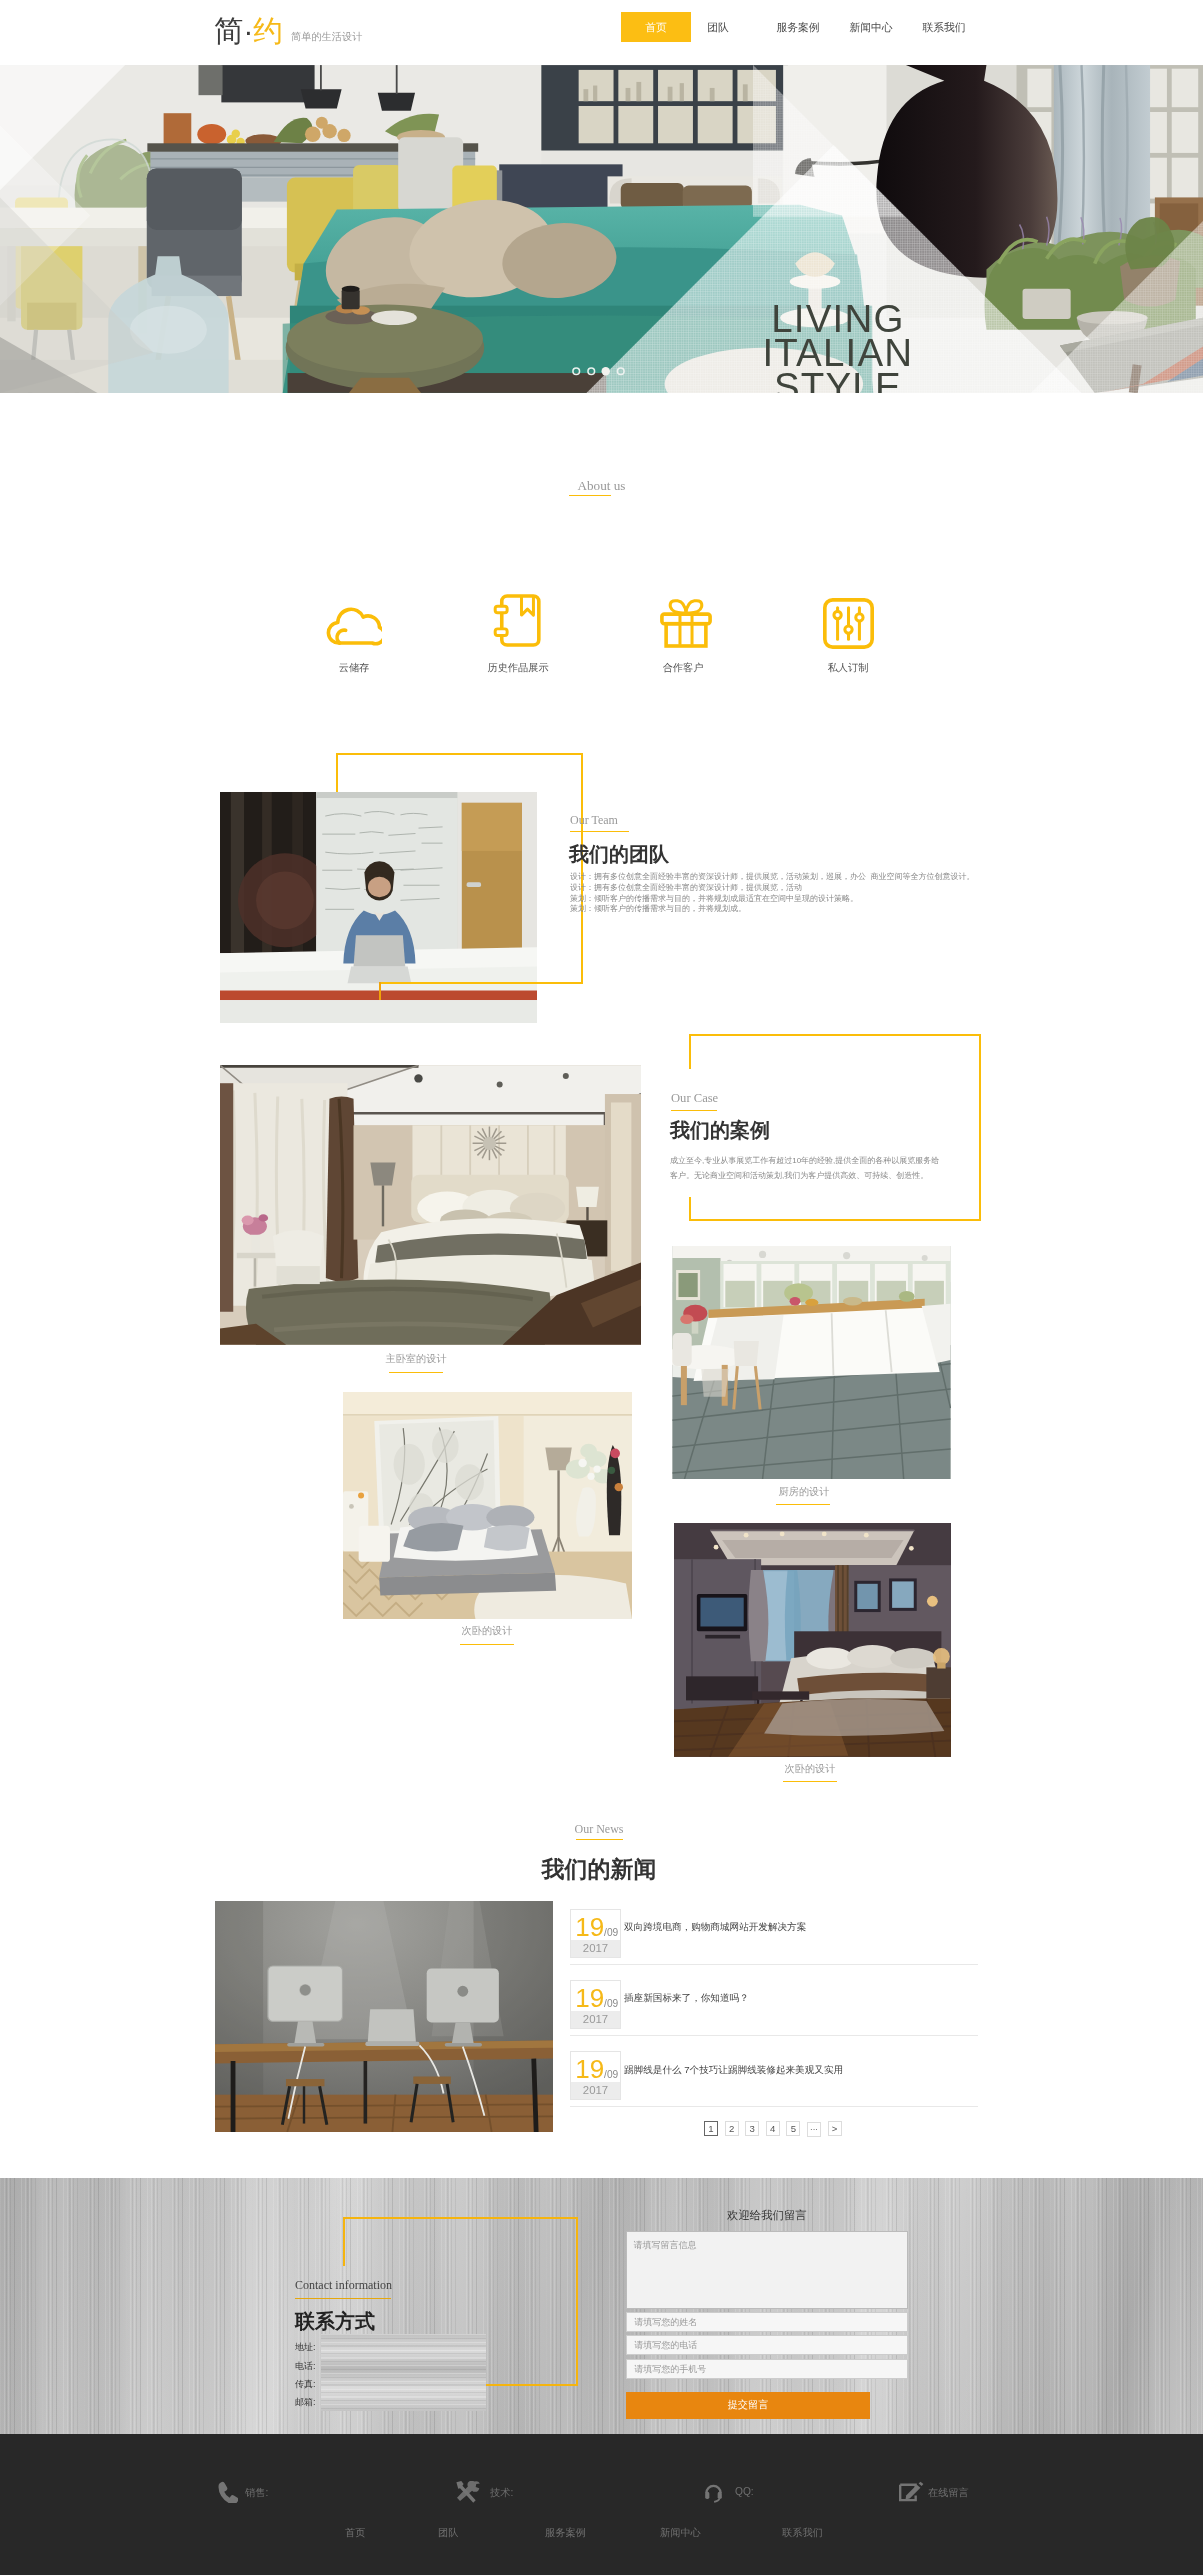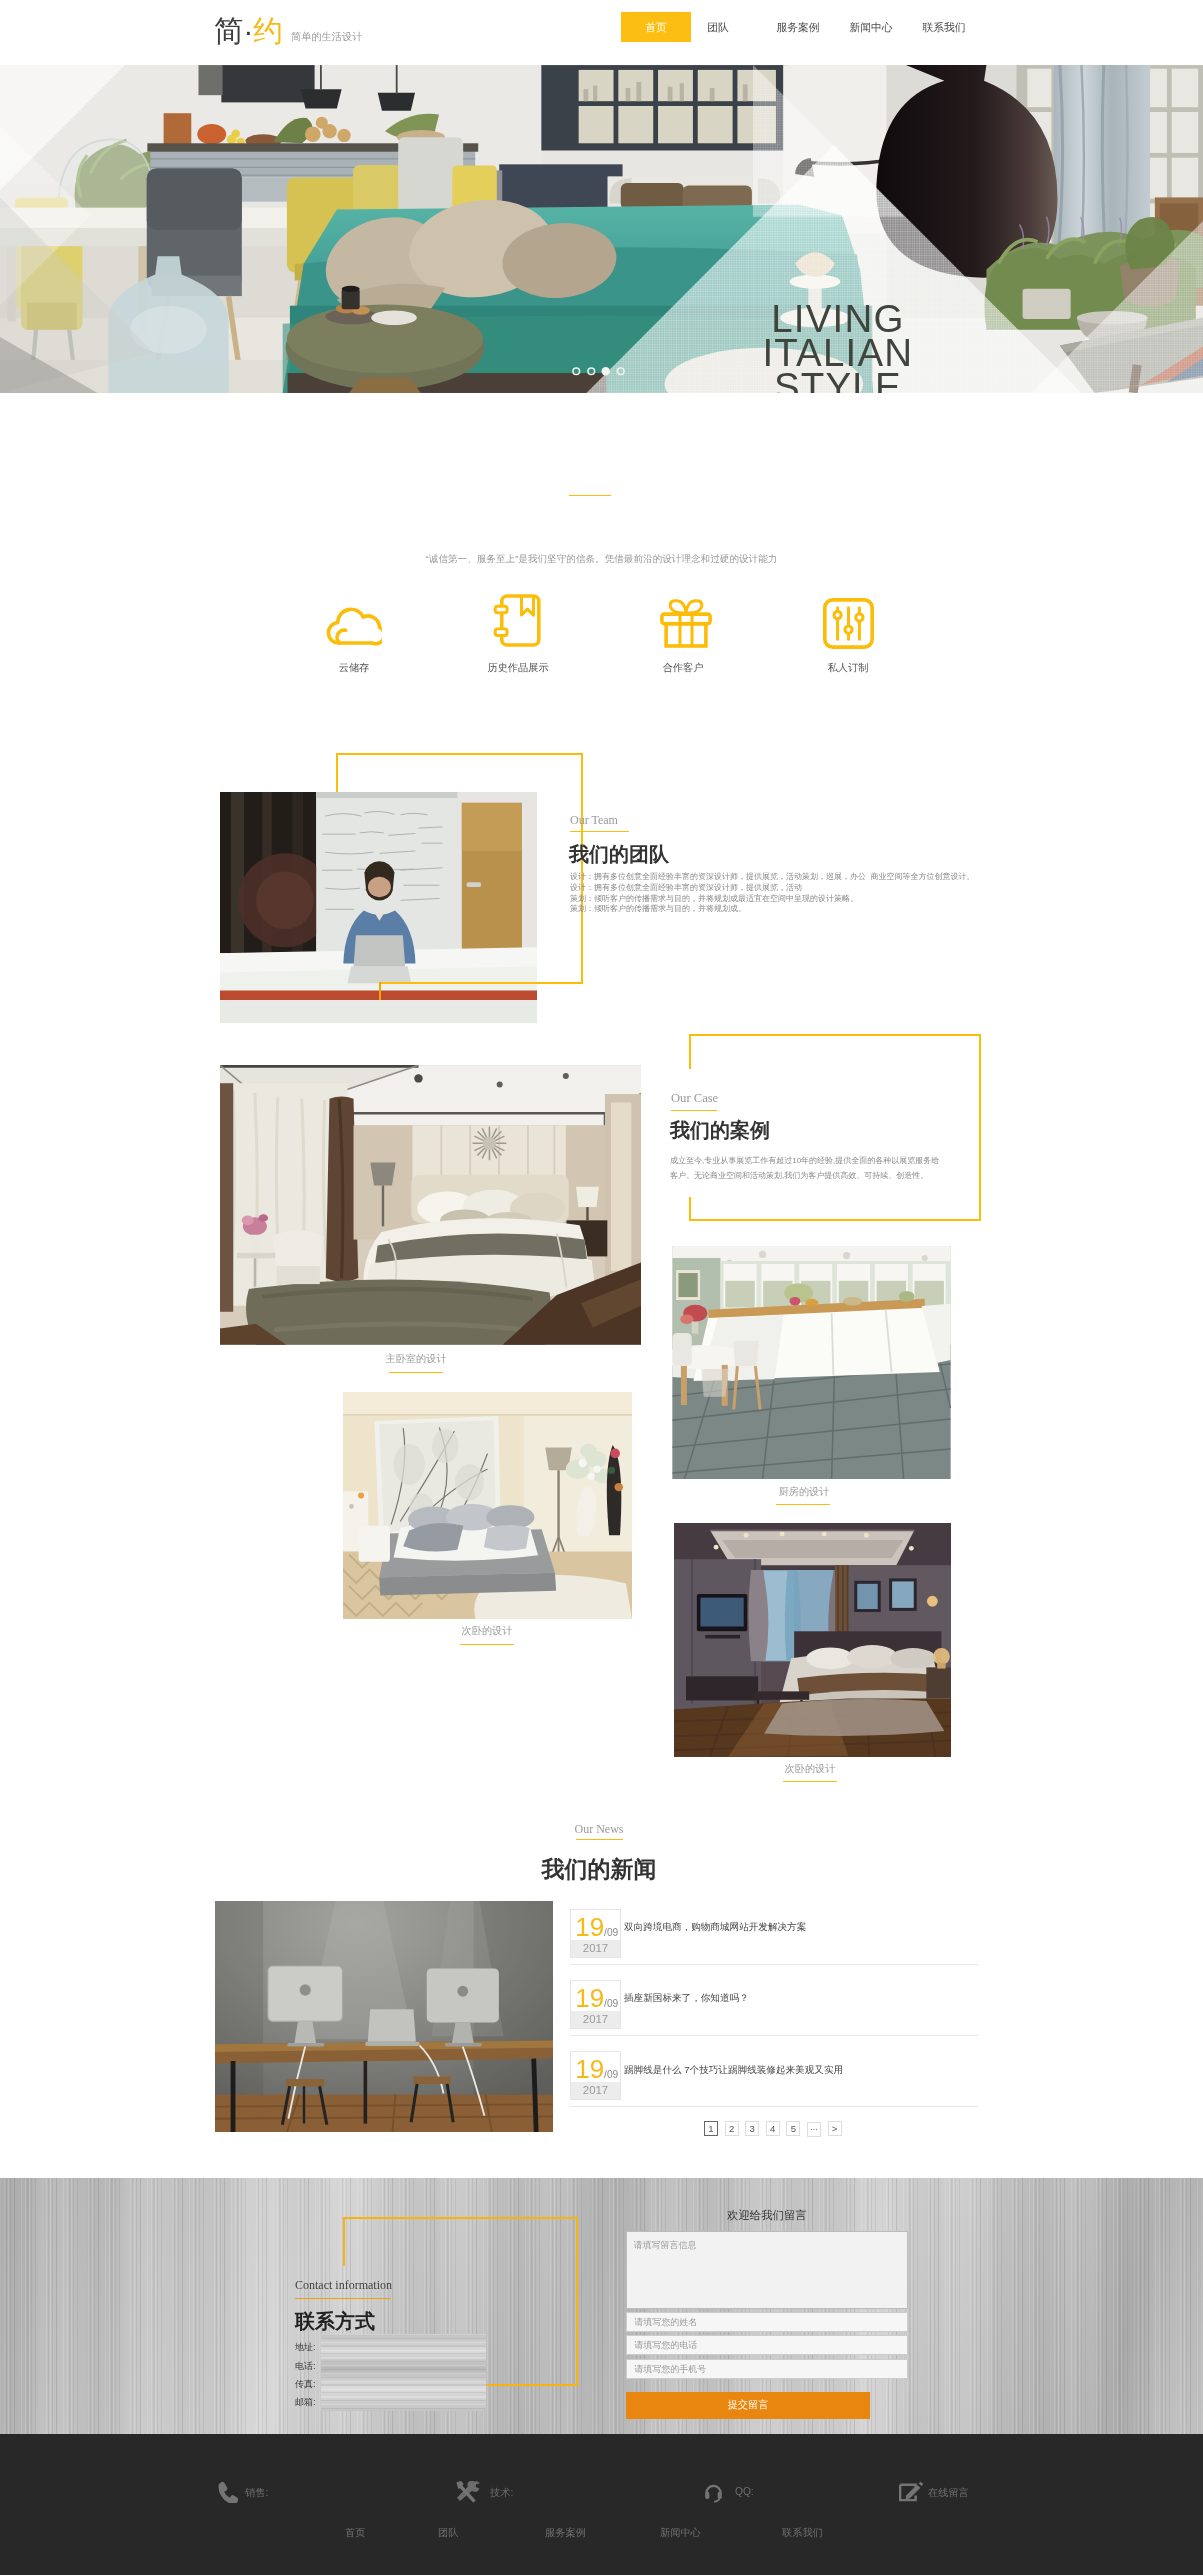--- a/index.html
+++ b/index.html
@@ -298,25 +298,25 @@
 <text x="1393" y="500" font-family="Liberation Sans, sans-serif" font-size="64" fill="#3f443c" text-anchor="middle" letter-spacing="2">ITALIAN</text>
 <text x="1393" y="557" font-family="Liberation Sans, sans-serif" font-size="64" fill="#3f443c" text-anchor="middle" letter-spacing="2">STYLE</text>
 
 <circle cx="958" cy="509" r="5.5" fill="none" stroke="#e8f2ee" stroke-width="2.6"></circle>
 <circle cx="983" cy="509" r="5.5" fill="none" stroke="#e8f2ee" stroke-width="2.6"></circle>
 <circle cx="1007" cy="509" r="7" fill="#f2f2ee"></circle>
 <circle cx="1032" cy="509" r="5.5" fill="none" stroke="#eef2f0" stroke-width="2.6"></circle>
 </svg>
 </div>
 
+<div class="serif abs" style="left:0;top:478px;width:1203px;text-align:center;font-size:13.2px;color:#999;">About us</div>
 
 <div class="abs" style="left:569px;top:495px;width:42px;height:1.2px;background:#fbbd09;"></div>
 
 
-<div class="abs" style="left:0;top:553px;width:1203px;text-align:center;font-size:9.6px;color:#999;">“诚信第一、服务至上”是我们坚守的信条。凭借最前沿的设计理念和过硬的设计能力</div>
 
 <svg class="abs" style="left:325px;top:605px;" width="57" height="41" viewBox="0 0 94 68">
 <path d="M24 63 a17 17 0 0 1 -3 -34 a22 22 0 0 1 42 -9 a19 19 0 0 1 27 17 a13 13 0 0 1 -12 26 z" fill="none" stroke="#fbbd09" stroke-width="6" stroke-linejoin="round"></path>
 <path d="M24 63 a12 12 0 0 1 10 -21" fill="none" stroke="#fbbd09" stroke-width="6" stroke-linecap="round"></path>
 </svg>
 
 <svg class="abs" style="left:492px;top:593px;" width="53" height="55" viewBox="0 0 88 92">
 <rect x="16" y="5" width="62" height="82" rx="9" fill="none" stroke="#fbbd09" stroke-width="6"></rect>
 <rect x="5" y="22" width="20" height="11" rx="4" fill="#fff" stroke="#fbbd09" stroke-width="5"></rect>
 <rect x="5" y="60" width="20" height="11" rx="4" fill="#fff" stroke="#fbbd09" stroke-width="5"></rect>

